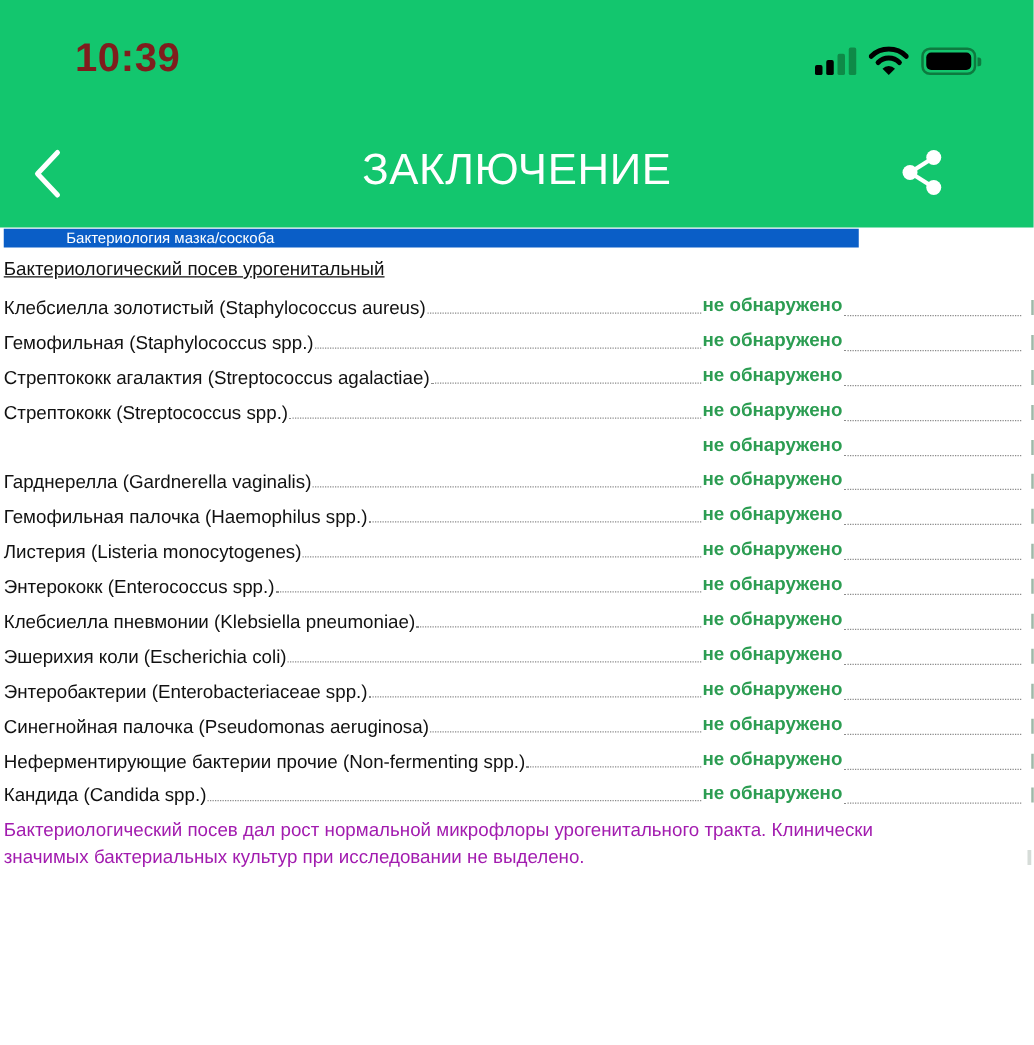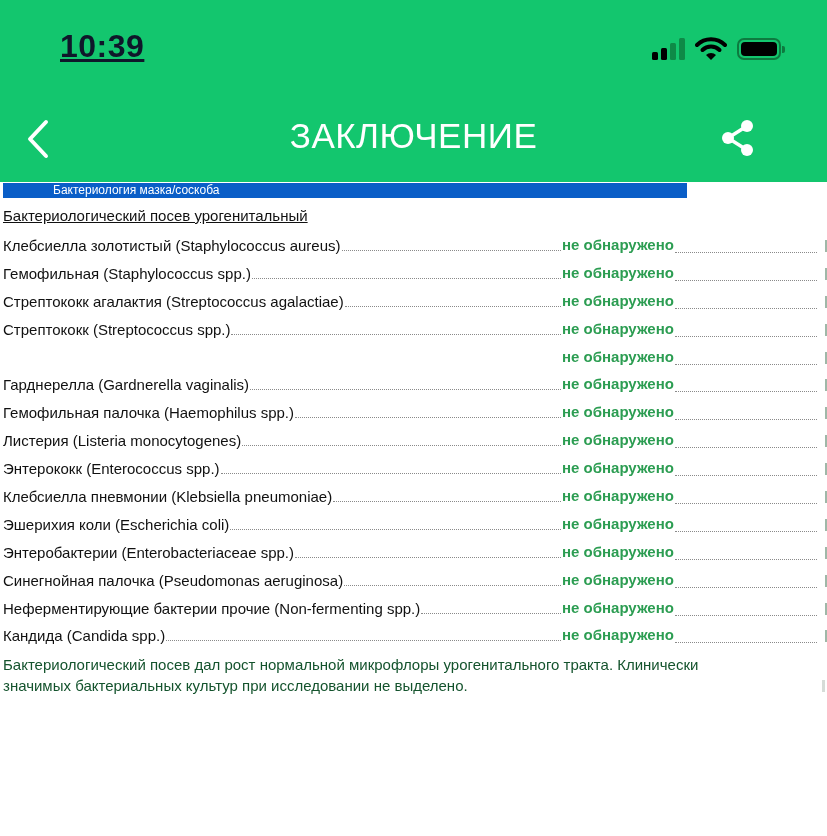--- a/index.html
+++ b/index.html
@@ -6,21 +6,21 @@
   body {
     width: 827px; height: 836px; overflow: hidden; background: #ffffff;
     font-family: "Liberation Sans", sans-serif; position: relative;
   }
   .header {
     position: absolute; left: 0; top: 0; width: 827px; height: 182px;
     background: #13c66e;
   }
   .status-time {
     position: absolute; left: 60px; top: 28px; font-size: 32px; font-weight: 600;
-    color: #0f172a; letter-spacing: 0.5px; text-decoration: underline;
+    color: #7f1d1d; letter-spacing: 0.5px;
   }
   .status-icons { position: absolute; left: 652px; top: 34px; height: 30px; display: flex; align-items: center; }
   .signal { display: flex; align-items: flex-end; gap: 3px; height: 22px; margin-right: 10px; }
   .signal span { width: 6px; border-radius: 1.5px; display: block; }
   .wifi { margin-right: 10px; }
   .battery {
     width: 44px; height: 22px; border: 2px solid #0d7a3f; border-radius: 7px; box-sizing: border-box;
     padding: 2px; position: relative;
   }
   .battery .fill { width: 100%; height: 100%; background: #000; border-radius: 4px; }
@@ -48,21 +48,21 @@
   .row .dots { flex: 1; border-bottom: 1px dotted #8a8a8a; margin-left: 1px; height: 14px; }
   .row .result {
     position: absolute; left: 559px; top: 0; width: 255px; display: flex; align-items: flex-end; white-space: nowrap;
     color: #2c9d52;
     font-weight: bold;
   }
   .row .tick {
     position: absolute; left: 822px; top: 4px; width: 3px; height: 12px; background: #9fb8a8;
   }
   .conclusion {
-    position: absolute; left: 3px; top: 654px; width: 760px; font-size: 15px; line-height: 21px; color: #14532d;
+    position: absolute; left: 3px; top: 654px; width: 760px; font-size: 15px; line-height: 21px; color: #a21caf;
   }
   .edge-tick { position: absolute; left: 822px; top: 680px; width: 3px; height: 12px; background: #d6dcd8; }
 </style>
 </head>
 <body>
 
 <div class="header">
   <div class="status-time">10:39</div>
   <div class="status-icons">
     <div class="signal">

